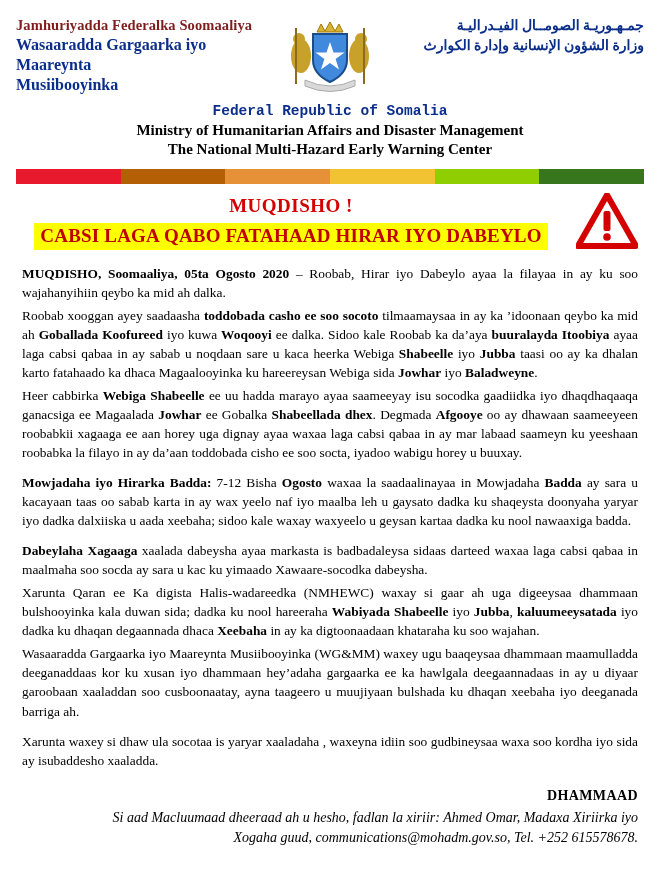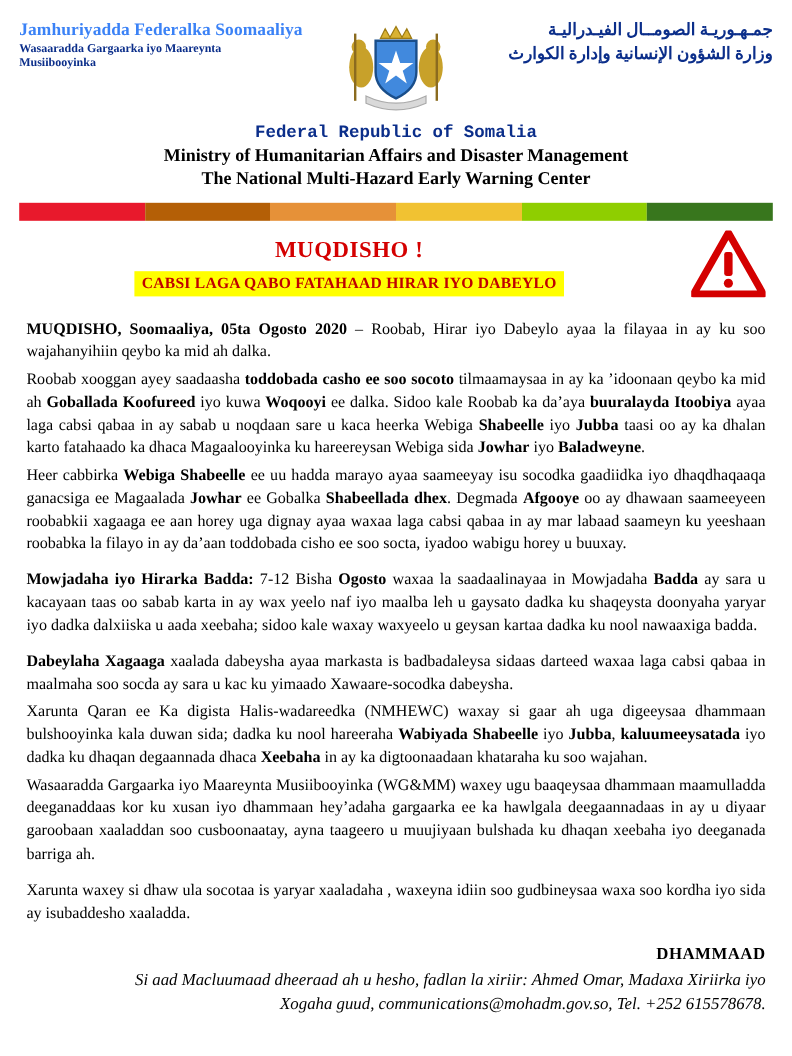--- a/index.html
+++ b/index.html
@@ -26,30 +26,30 @@
     justify-content: space-between;
     gap: 6px;
     padding-top: 6px;
   }
   .hdr-left {
     width: 250px;
     color: #0b2e8a;
     line-height: 1.28;
   }
   .hdr-left .l1 {
-    color: #3b82f6;
+    color: #7f1d1d;
     font-weight: bold;
     font-size: 14.5px;
     letter-spacing: .1px;
     white-space: nowrap;
   }
   .hdr-left .l2, .hdr-left .l3 {
     color: #0b2e8a;
     font-weight: bold;
-    font-size: 10px;
+    font-size: 16px;
   }
   .hdr-right {
     width: 250px;
     text-align: right;
     color: #0b2e8a;
     font-weight: bold;
     font-size: 14px;
     line-height: 1.45;
     direction: rtl;
   }
@@ -112,21 +112,21 @@
     font-weight: bold;
     font-size: 19px;
     letter-spacing: .5px;
     margin-bottom: 6px;
   }
   .banner {
     display: inline-block;
     background: #ffff00;
     color: #c00000;
     font-weight: bold;
-    font-size: 13px;
+    font-size: 19px;
     padding: 2px 6px 3px 6px;
     letter-spacing: .2px;
   }
   .warn-tri {
     width: 62px;
     flex: 0 0 62px;
     margin-right: 6px;
   }
 
   

